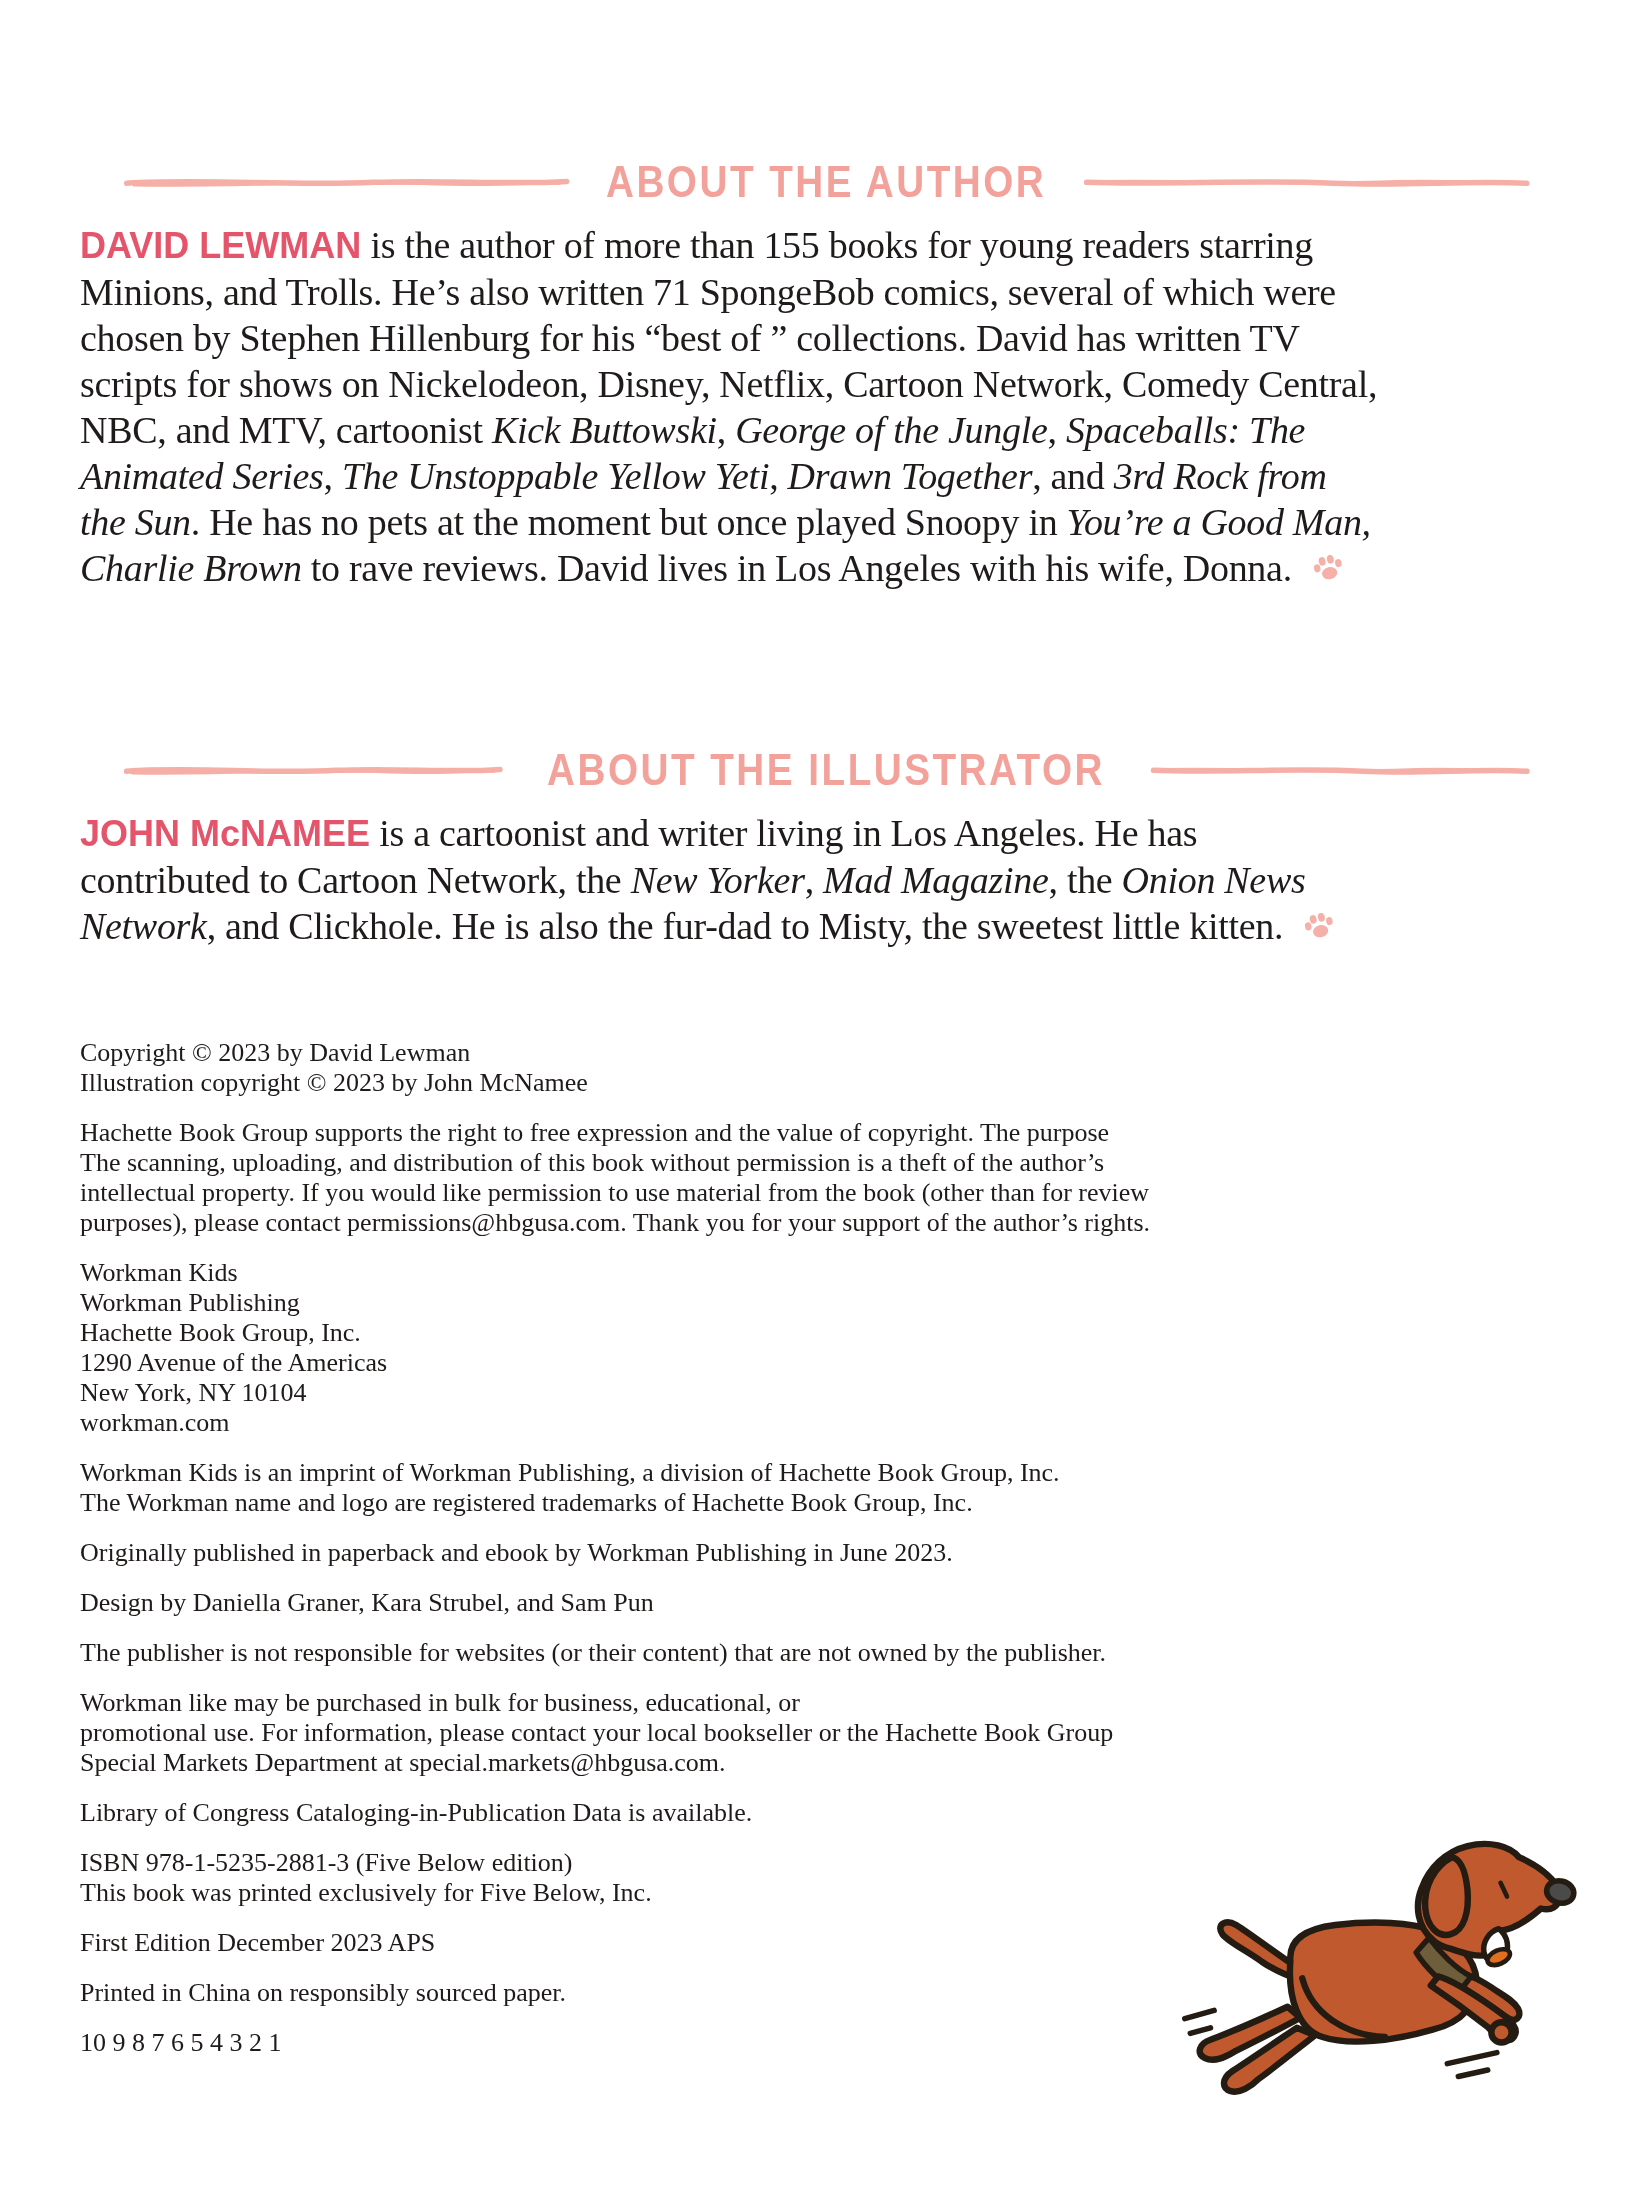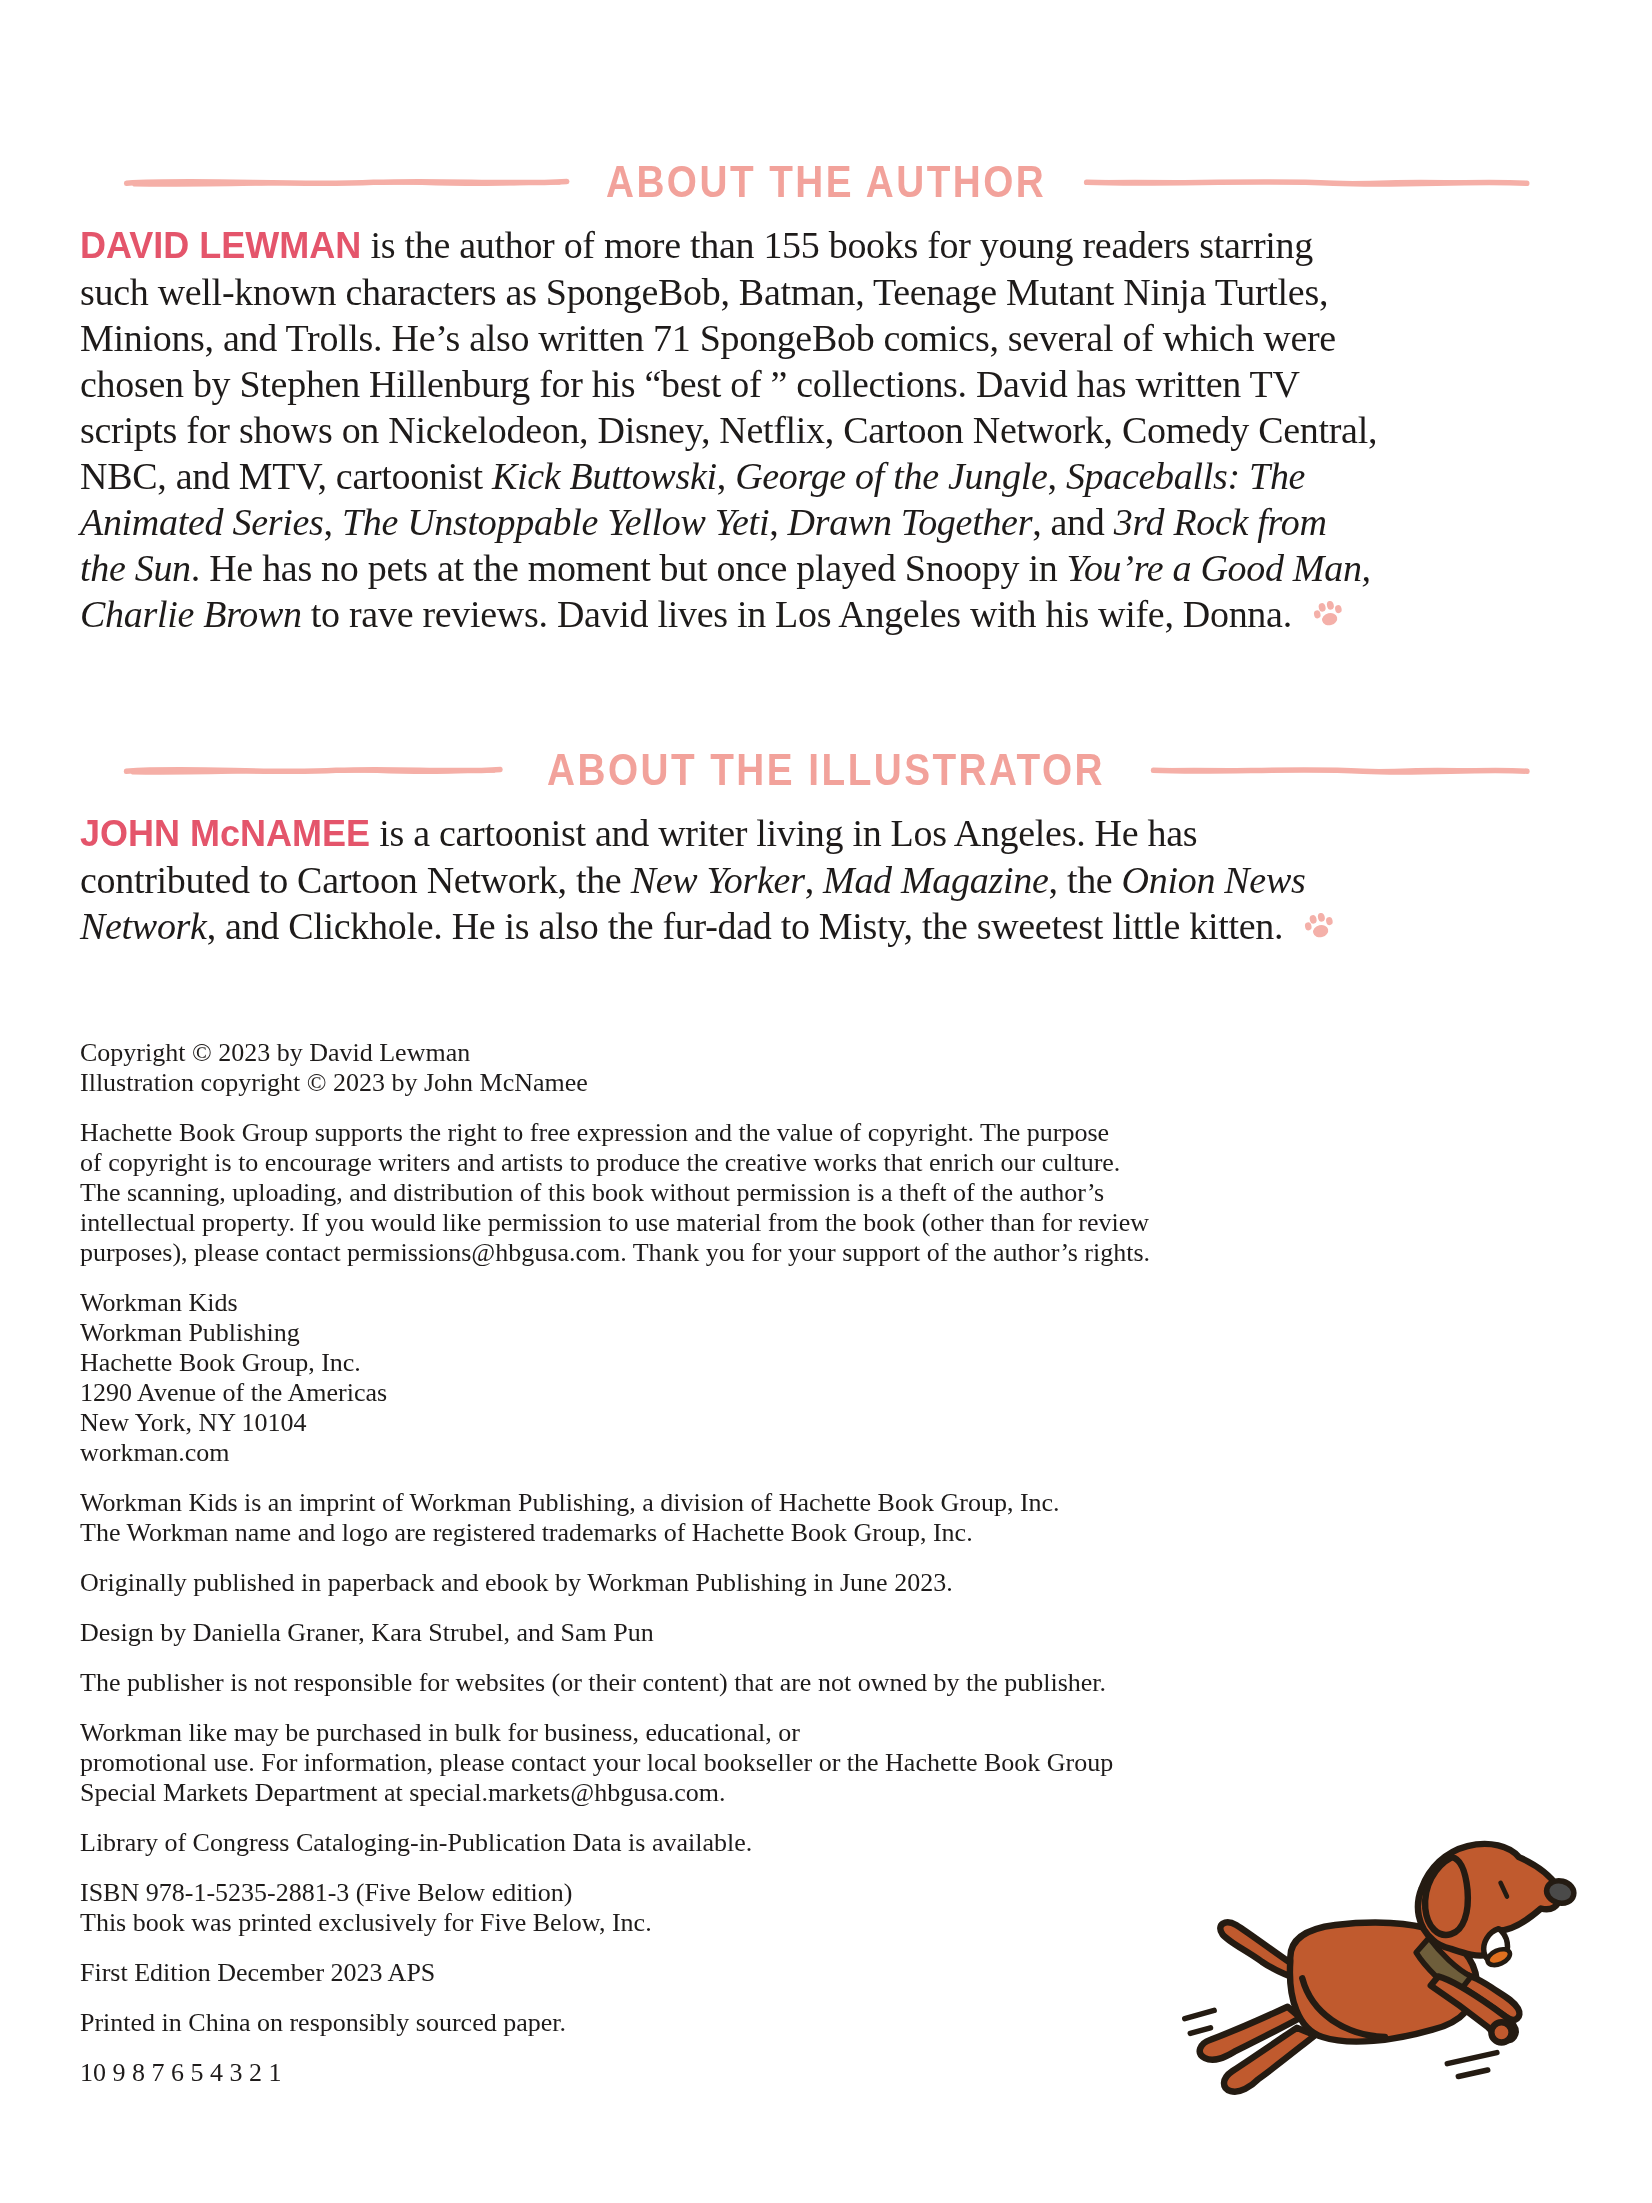--- a/index.html
+++ b/index.html
@@ -65,21 +65,20 @@
   </svg>
   <span class="heading-text">ABOUT THE AUTHOR</span>
   <svg class="brush" viewBox="0 0 500 16" preserveAspectRatio="none">
     <path d="M4,8 C90,11 190,5 280,9 C360,12 430,6 496,9" stroke-width="6"></path>
     <path d="M12,7 C120,5 240,11 350,7 C410,5 460,10 488,8" stroke-width="3"></path>
   </svg>
 </div>
 
 <div class="about-block" style="top:222px">
     <div class="rich-line"><span class="name">DAVID LEWMAN</span><span> is the author of more than 155 books for young readers starring</span></div>
-    <div class="rich-line"><span>such well-known characters as SpongeBob, Batman, Teenage Mutant Ninja Turtles,</span></div>
     <div class="rich-line"><span>Minions, and Trolls. He’s also written 71 SpongeBob comics, several of which were</span></div>
     <div class="rich-line"><span>chosen by Stephen Hillenburg for his “best of ” collections. David has written TV</span></div>
     <div class="rich-line"><span>scripts for shows on Nickelodeon, Disney, Netflix, Cartoon Network, Comedy Central,</span></div>
     <div class="rich-line"><span>NBC, and MTV, cartoonist </span><span class="it">Kick Buttowski</span><span>, </span><span class="it">George of the Jungle</span><span>, </span><span class="it">Spaceballs: The</span></div>
     <div class="rich-line"><span class="it">Animated Series</span><span>, </span><span class="it">The Unstoppable Yellow Yeti</span><span>, </span><span class="it">Drawn Together</span><span>, and </span><span class="it">3rd Rock from</span></div>
     <div class="rich-line"><span class="it">the Sun</span><span>. He has no pets at the moment but once played Snoopy in </span><span class="it">You’re a Good Man,</span></div>
     <div class="rich-line"><span class="it">Charlie Brown</span><span> to rave reviews. David lives in Los Angeles with his wife, Donna.</span>
   <svg class="paw" viewBox="0 0 40 36" aria-hidden="true">
     <g transform="rotate(-14 20 18)">
       <ellipse cx="20" cy="24" rx="9.5" ry="7.5"></ellipse>
@@ -120,21 +119,20 @@
 </div>
   </div>
 
 <div class="copyright">
     <div class="copy-para">
       <div class="copy-line">Copyright © 2023 by David Lewman</div>
       <div class="copy-line">Illustration copyright © 2023 by John McNamee</div>
     </div>
     <div class="copy-para">
       <div class="copy-line">Hachette Book Group supports the right to free expression and the value of copyright. The purpose</div>
-      <div class="copy-line">of copyright is to encourage writers and artists to produce the creative works that enrich our culture.</div>
       <div class="copy-line">The scanning, uploading, and distribution of this book without permission is a theft of the author’s</div>
       <div class="copy-line">intellectual property. If you would like permission to use material from the book (other than for review</div>
       <div class="copy-line">purposes), please contact permissions@hbgusa.com. Thank you for your support of the author’s rights.</div>
     </div>
     <div class="copy-para">
       <div class="copy-line">Workman Kids</div>
       <div class="copy-line">Workman Publishing</div>
       <div class="copy-line">Hachette Book Group, Inc.</div>
       <div class="copy-line">1290 Avenue of the Americas</div>
       <div class="copy-line">New York, NY 10104</div>

